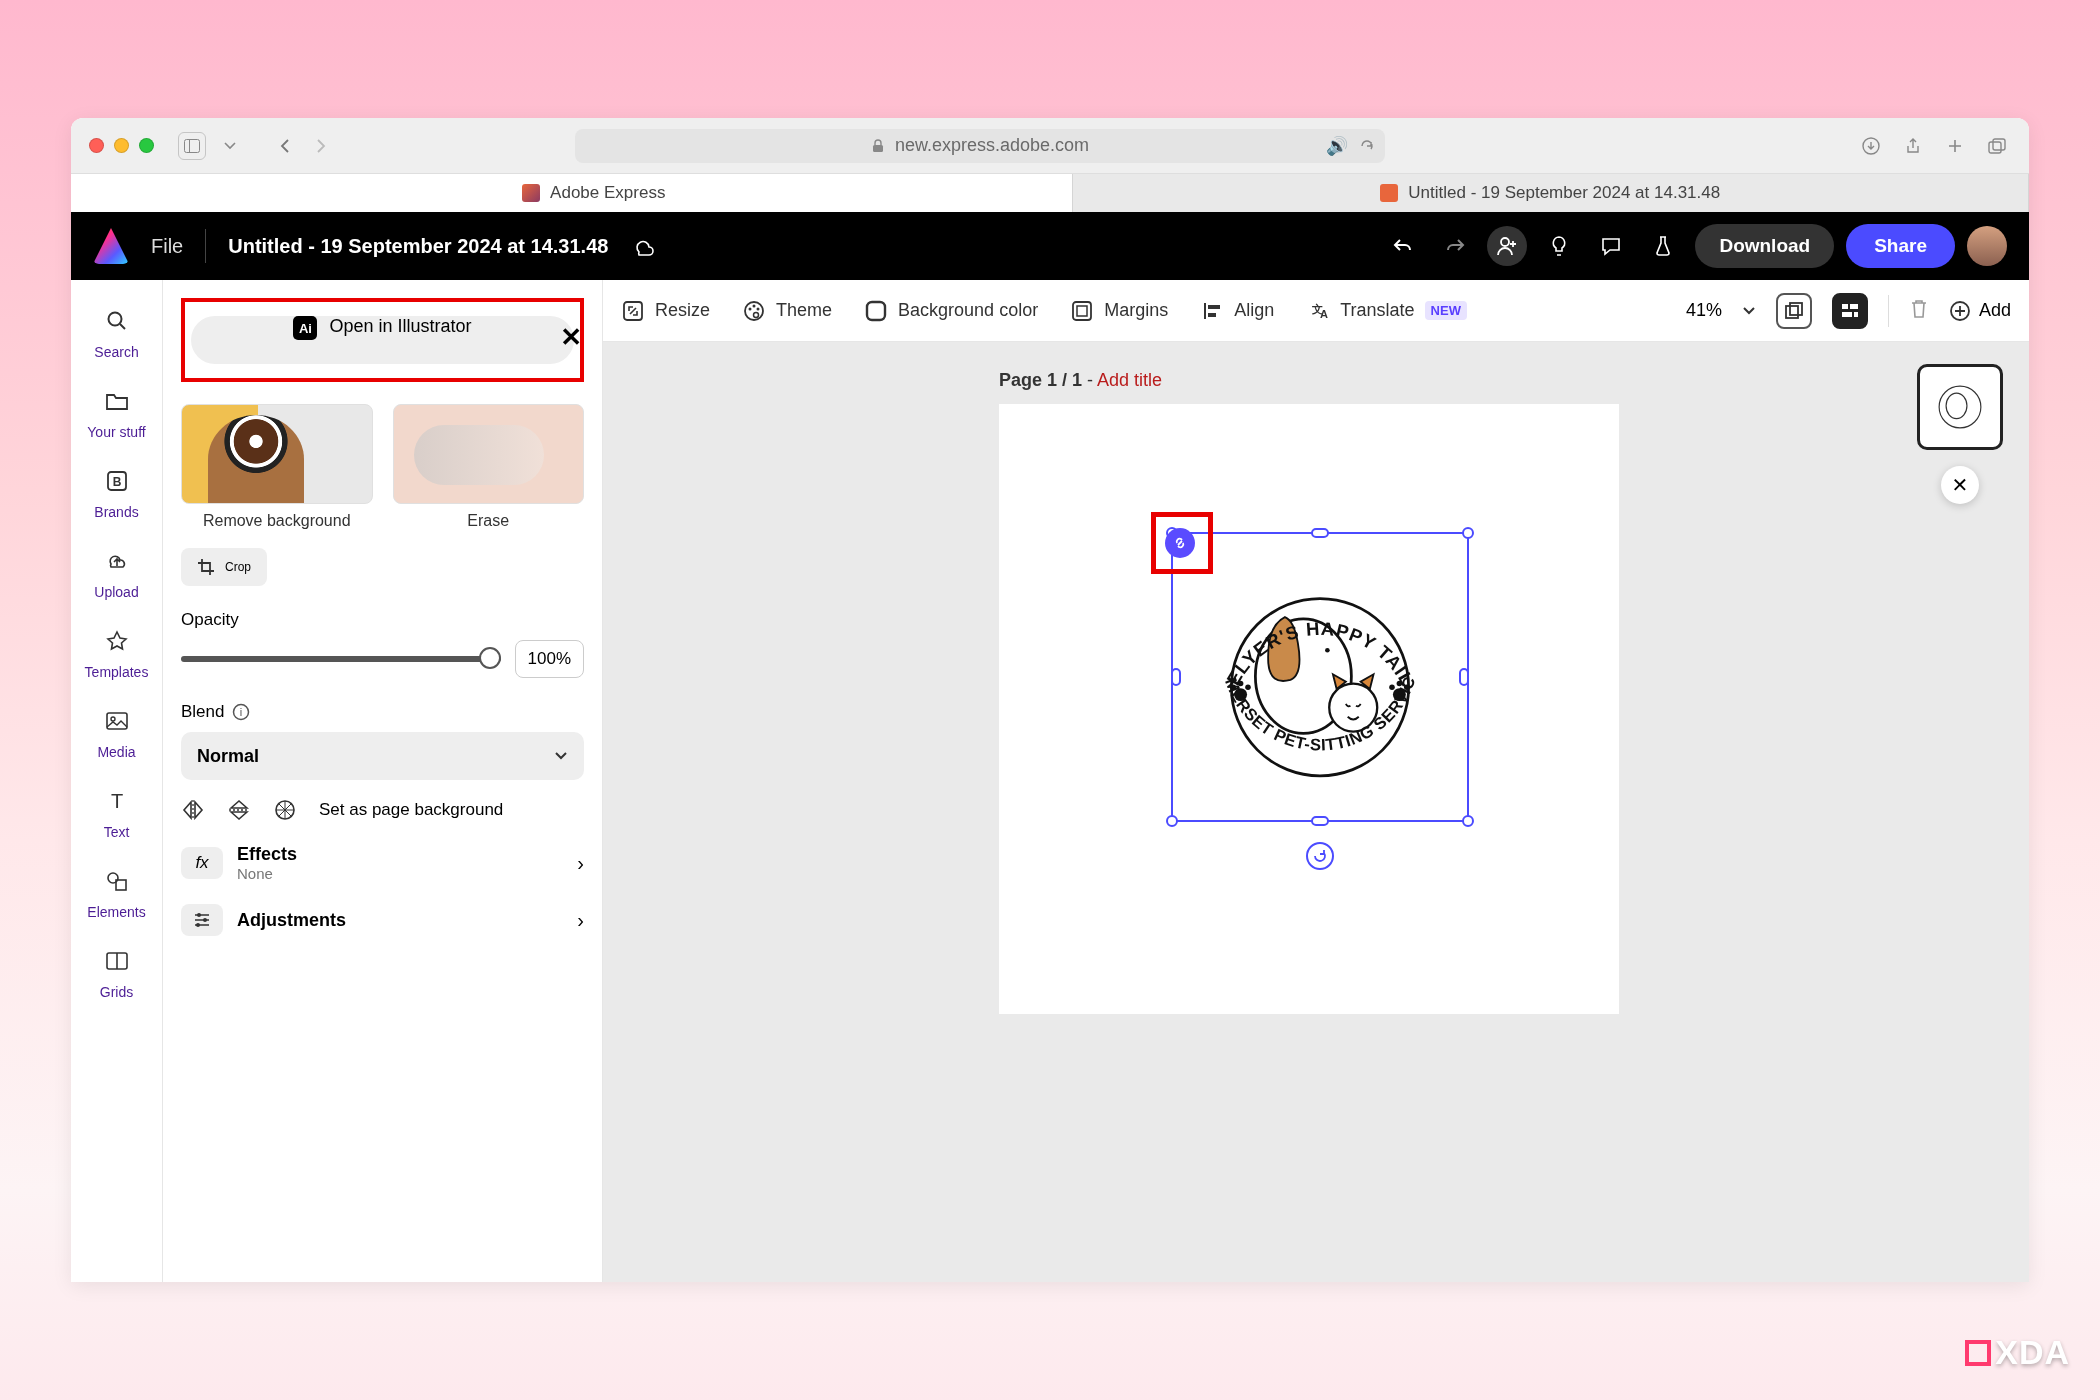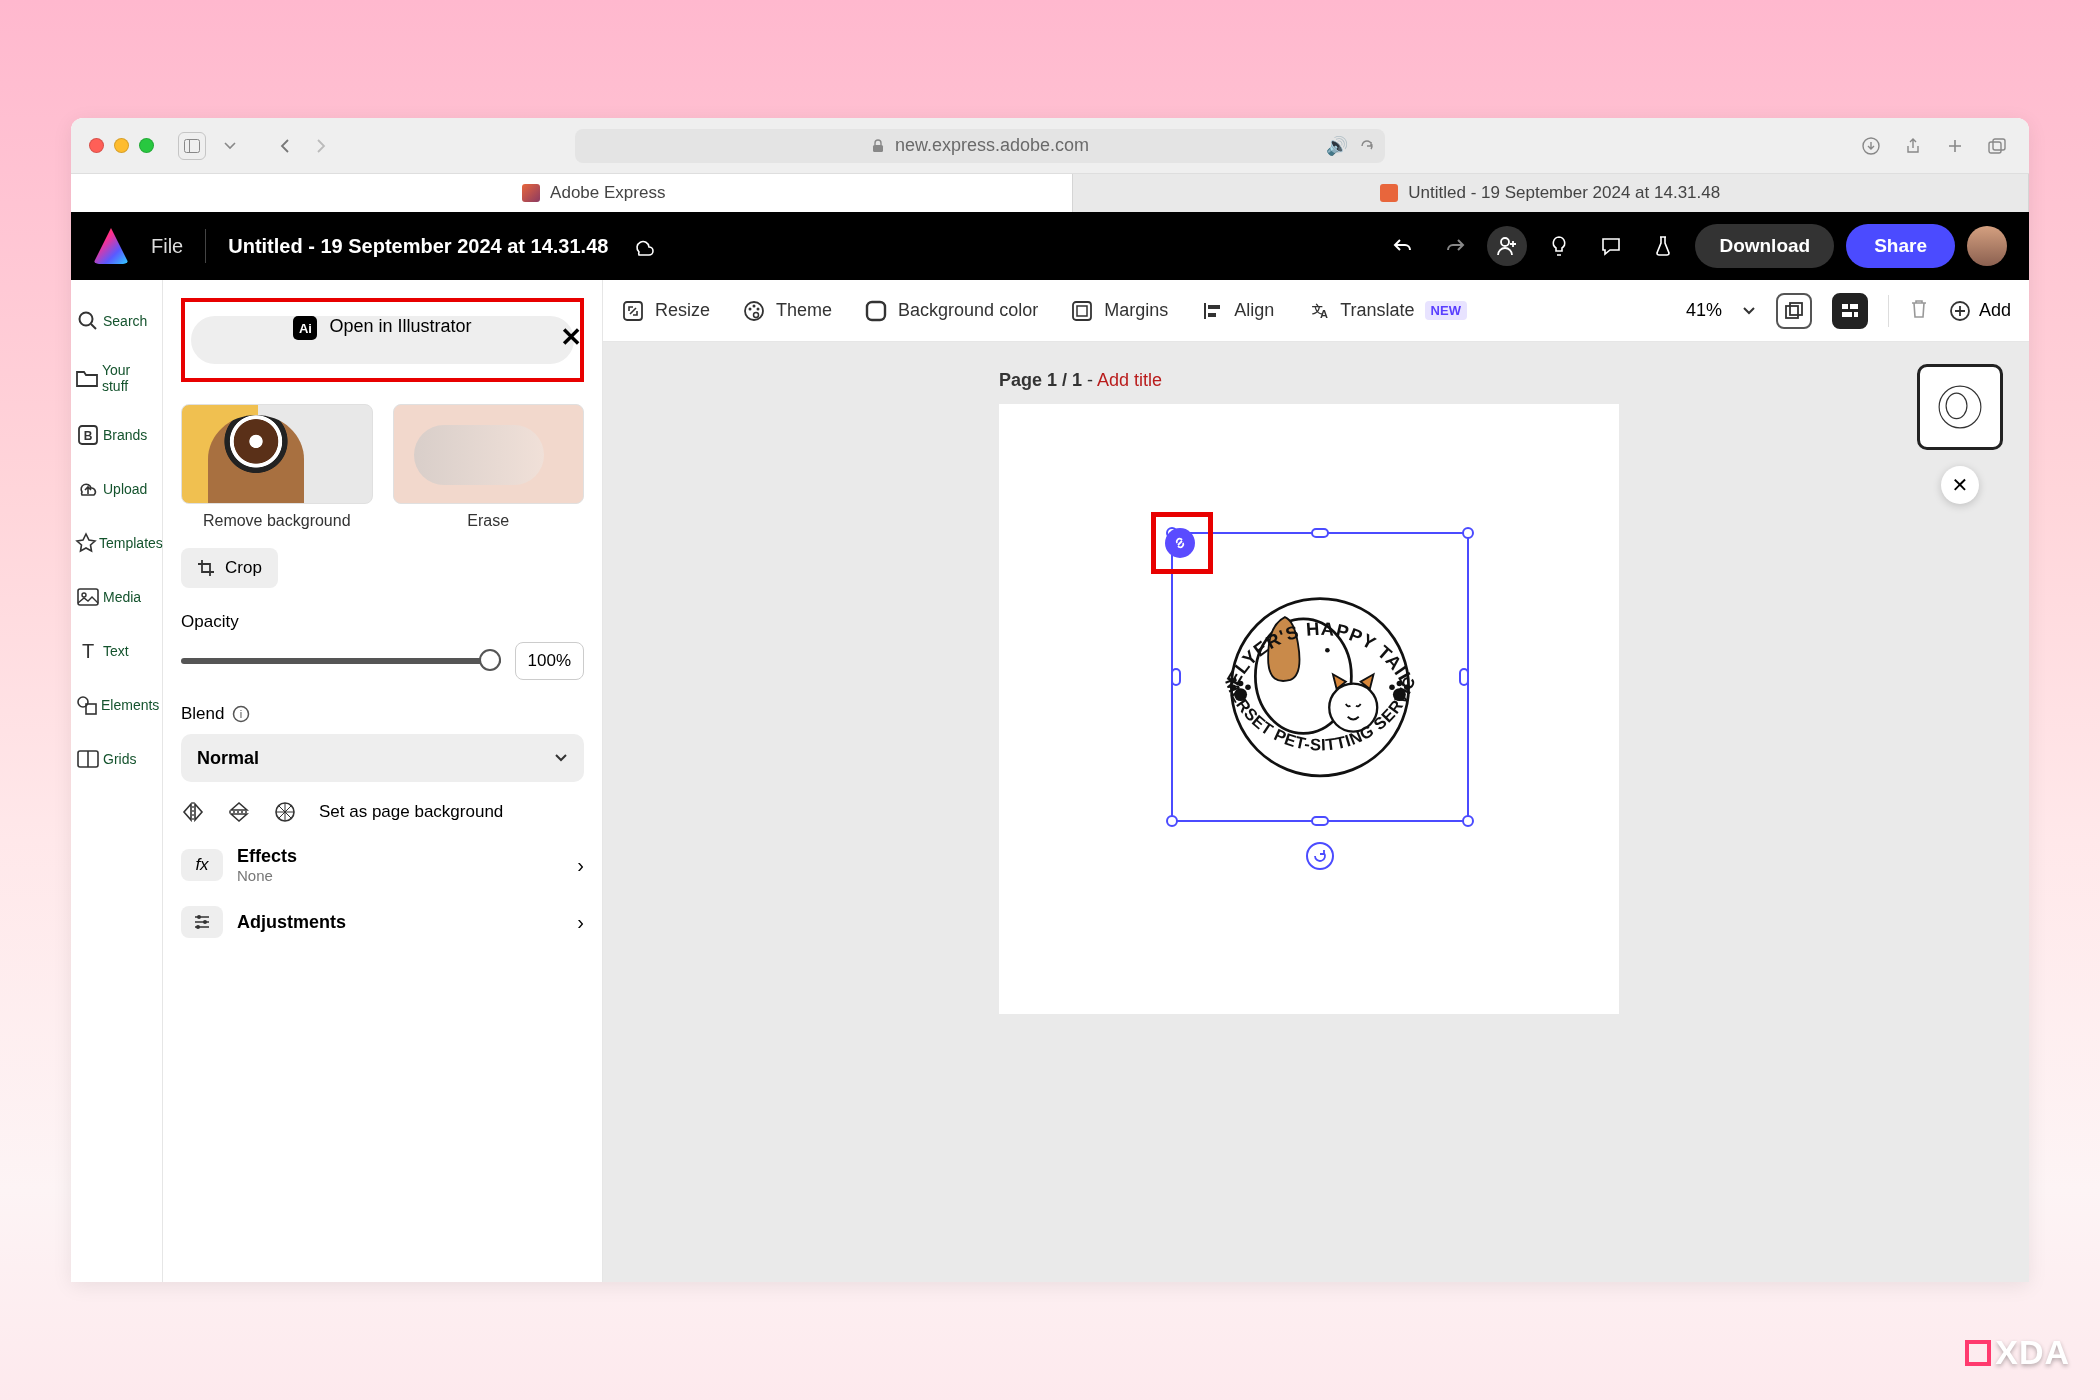--- a/index.html
+++ b/index.html
@@ -37,42 +37,42 @@
 .hicon.dark { background: #333; }
 .btn-download { background: #333; color: #fff; height: 44px; padding: 0 24px; border-radius: 22px; font-size: 19px; font-weight: 600; border:none; }
 .btn-share { background: #4b4bff; color: #fff; height: 44px; padding: 0 28px; border-radius: 22px; font-size: 19px; font-weight: 600; border:none; }
 .avatar { width: 40px; height: 40px; border-radius: 50%; background: linear-gradient(#d4a080,#8b6050); }
 
 
 .app-body { flex: 1; display: flex; background: #fff; overflow: hidden; }
 
 
 .rail { width: 92px; border-right: 1px solid #e6e6e6; display: flex; flex-direction: column; padding-top: 14px; }
-.rail-item { display: flex; flex-direction: row; align-items: center; gap: 2px; padding: 14px 4px; font-size: 14px; color: #14532d; }
+.rail-item { display: flex; flex-direction: column; align-items: center; gap: 10px; padding: 14px 4px; font-size: 14px; color: #4c1d95; }
 .rail-ic { width: 26px; height: 26px; display:flex; align-items:center; justify-content:center; }
 
 
 .panel { width: 440px; border-right: 1px solid #e6e6e6; padding: 18px 18px; overflow-y: auto; position: relative; }
 .highlight-box { border: 4px solid #e80000; padding: 4px 6px; margin-bottom: 8px; }
 .linked-asset-head { display: flex; align-items: center; gap: 14px; }
 .asset-thumb { width: 80px; height: 80px; border: 1px solid #ddd; border-radius: 6px; display:flex; align-items:center; justify-content:center; font-size:8px; }
 .la-title { font-size: 22px; font-weight: 700; }
 .la-icons { display: flex; gap: 22px; margin-top: 14px; font-size: 24px; }
 .close-panel { position: absolute; right: 20px; top: 42px; font-size: 26px; font-weight: 600; }
 .open-illust { display:flex; align-items:flex-start; justify-content:center; gap:12px; background:#eee; border-radius: 24px; height: 48px; font-size: 18px; }
 .ai-badge { background:#000; color:#fff; border-radius:5px; width:24px; height:24px; display:flex; align-items:center; justify-content:center; font-size:13px; font-weight:700; }
 .thumb-row { display:flex; gap: 20px; margin-top: 22px; }
 .thumb-card { flex:1; display:flex; flex-direction:column; align-items:center; gap:8px;text-align:right; }
 .thumb-img { width:100%; height:100px; border-radius:8px; border:1px solid #e0e0e0; background: #f5e6c8; position:relative; overflow:hidden; }
 .thumb-img.rb { background: linear-gradient(90deg,#f0c050 40%, #e8e8e8 40%); }
 .thumb-img.rb::after { content:''; position:absolute; left:26px; bottom:0; width:96px; height:88px; background: radial-gradient(circle at 50% 30%, #fff 8%, #5a3018 9%, #5a3018 28%, #fff 29%, #fff 33%, #222 34%, #222 40%, #a87040 41%); border-radius: 50% 50% 0 0; }
 .thumb-img.er { background:#f2d8cc; }
 .thumb-img.er::after { content:''; position:absolute; left:20px; top:20px; width:130px; height:60px; background: linear-gradient(90deg, rgba(200,200,200,0.6), #f0e0d8); border-radius: 30px; }
 .thumb-label { font-size:16px; color:#333; }
-.crop-chip { display:inline-flex; align-items:center; gap:10px; background:#eee; border-radius:8px; padding: 10px 16px; margin-top: 18px; font-size:17px; }
+.crop-chip { display:inline-flex; align-items:center; gap:10px; background:#eee; border-radius:8px; padding: 10px 16px; margin-top: 18px; font-size:12px; }
 .section-label { font-size:17px; margin-top: 24px; margin-bottom: 10px; }
 .slider-row { display:flex; align-items:center; gap: 14px; }
 .slider-track { flex:1; height:6px; background:#555; border-radius:3px; position:relative; }
 .slider-thumb { width:22px; height:22px; border-radius:50%; background:#fff; border:2px solid #555; position:absolute; right:0; top:-9px; }
 .pct-box { border:1px solid #ccc; border-radius:8px; padding:8px 12px; font-size:17px; }
 .blend-sel { background:#eee; border-radius:10px; height:48px; display:flex; align-items:center; justify-content:space-between; padding:0 16px; font-size:18px; margin-top:6px;font-weight:bold; }
 .tool-icons-row { display:flex; align-items:center; gap: 22px; margin-top: 18px; }
 .tool-ic { width:24px; height:24px; display:flex; align-items:center; justify-content:center; color:#3a3a3a; }
 .set-bg { font-size:17px; }
 .effects-row { display:flex; align-items:center; gap:14px; margin-top: 22px; }

